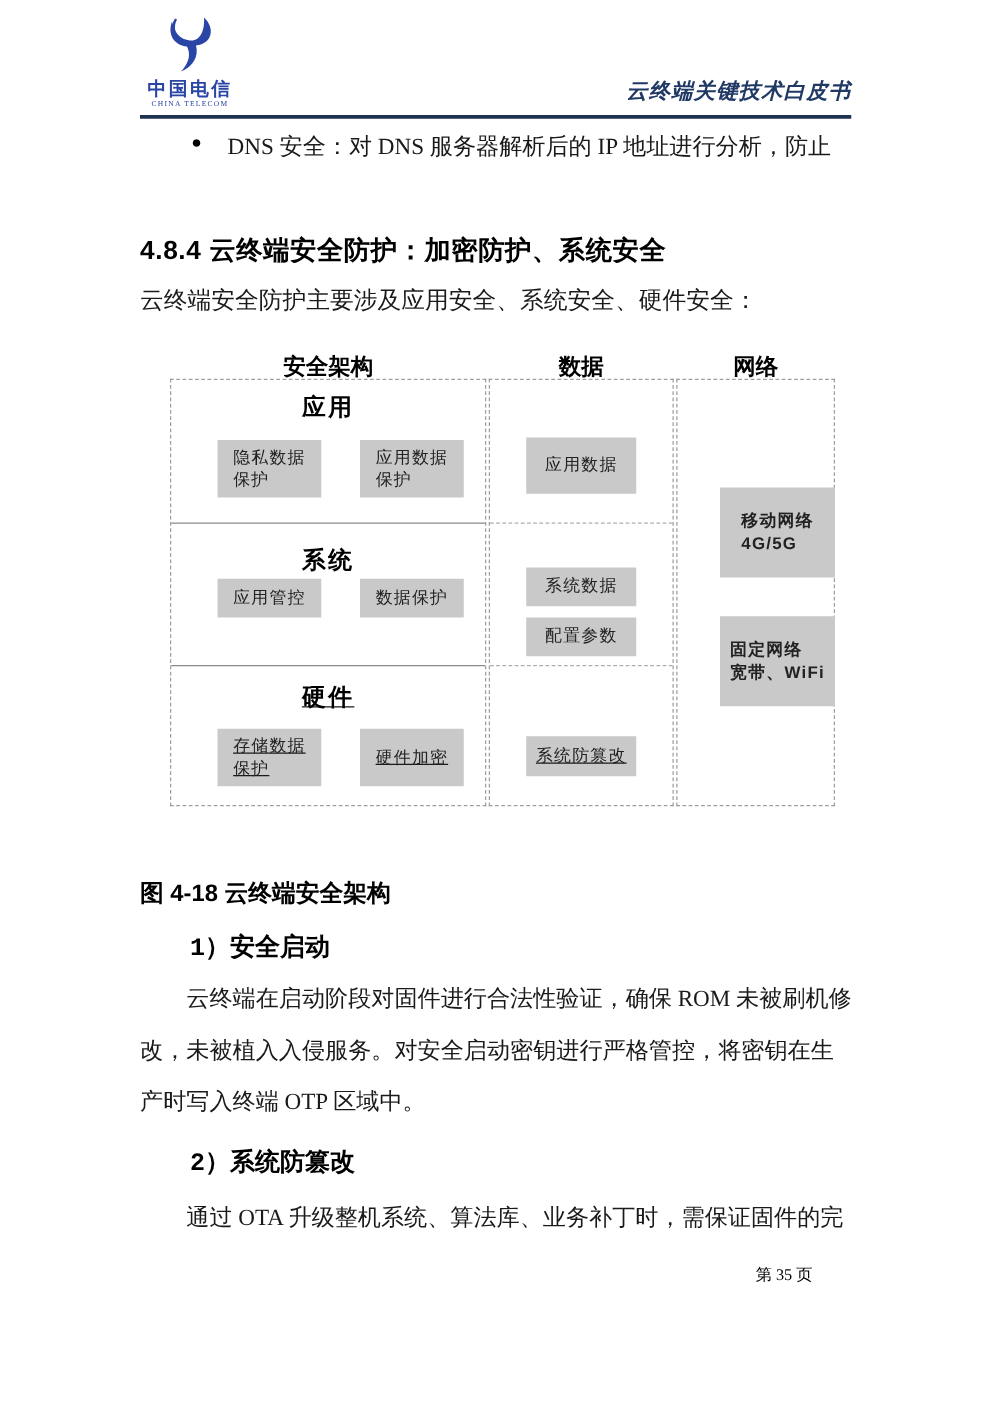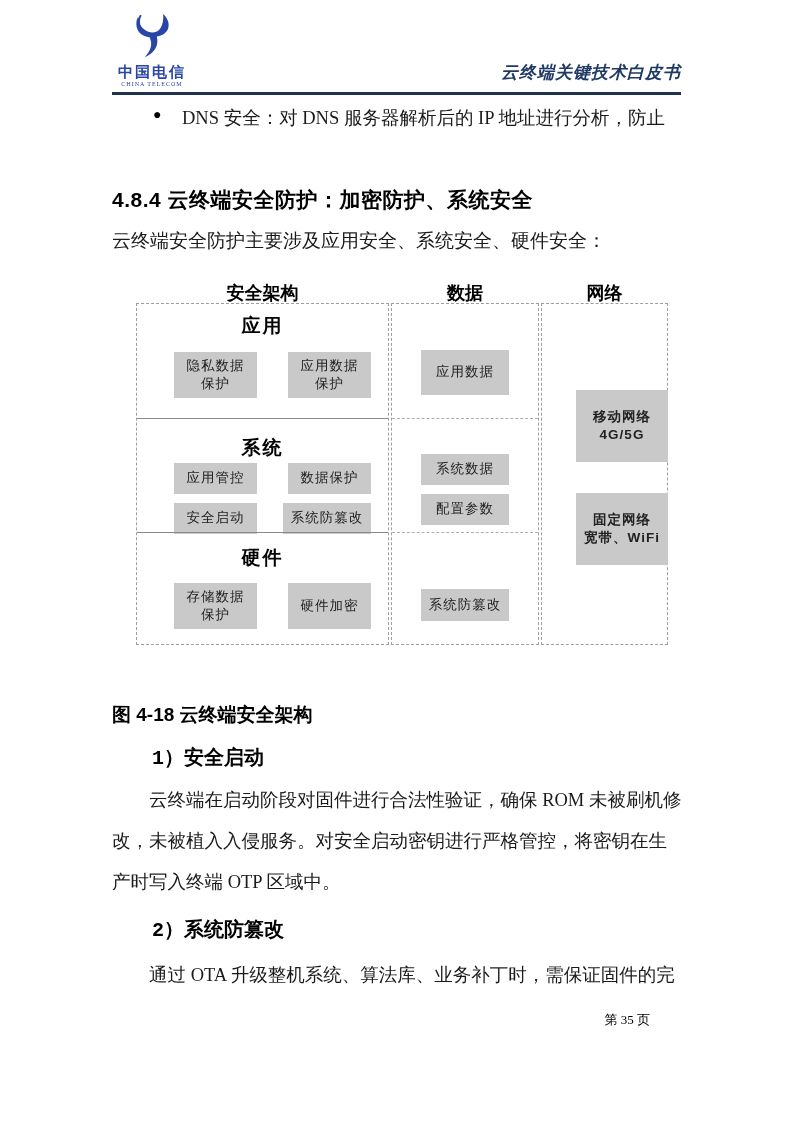--- a/index.html
+++ b/index.html
@@ -44,36 +44,36 @@
   .dg-h1 { left: 0; width: 253px; }
   .dg-h2 { left: 255px; width: 148px; }
   .dg-h3 { left: 405px; width: 127px; }
   .col { position: absolute; top: 22px; bottom: 0; border: 1.6px dashed #9e9e9e; display: flex; flex-direction: column; }
   .col1 { left: 0; width: 253px; }
   .col2 { left: 255px; width: 148px; }
   .col3 { left: 405px; width: 127px; }
   .sec { position: relative; }
   .sec-a { height: 114px; }
   .sec-b { height: 114px; }
-  .sec-c { flex: 1; }
+  .sec-c { flex: 1; text-decoration: underline; }
   .col1 .sec-b, .col1 .sec-c { border-top: 1px solid #8a8a8a; }
   .col2 .sec-b, .col2 .sec-c { border-top: 1.6px dashed #aeaeae; }
   .sec-title { text-align: center; font-size: 19px; font-weight: bold; color: #000; letter-spacing: 2px; }
   .col1 .sec-a .sec-title { margin-top: 9px; }
   .col1 .sec-b .sec-title { margin-top: 16px; }
   .col1 .sec-c .sec-title { margin-top: 12px; }
   .row { display: flex; justify-content: space-between; padding: 0 17px 0 37px; }
   .sec-a .row { margin-top: 13px; }
   .sec-b .row1 { margin-top: 2px; }
   .sec-b .row2 { margin-top: 9px; }
   .sec-c .row { margin-top: 12px; }
   .gbox {
     display: flex; align-items: center; justify-content: center;
     background: #c9c9c9; color: #222;
-    font-size: 13.5px; line-height: 1.35; text-align: center;
+    font-size: 13.5px; line-height: 1.35; 
     white-space: pre-line; letter-spacing: 1px;
   }
   .g-tall { width: 83px; height: 46px; }
   .g-line { width: 83px; height: 31px; }
   .g-wide { width: 88px; height: 31px; }
   .col2 .gbox { margin: 0 auto; }
   .c2-a { margin-top: 46px !important; width: 88px; height: 45px; }
   .c2-b1 { margin-top: 35px !important; width: 88px; height: 31px; }
   .c2-b2 { margin-top: 9px !important; width: 88px; height: 31px; }
   .c2-c { margin-top: 56px !important; width: 88px; height: 32px; }
@@ -138,24 +138,20 @@
           <div class="gbox g-tall">应用数据
 保护</div>
         </div>
       </div>
       <div class="sec sec-b">
         <div class="sec-title">系统</div>
         <div class="row row1">
           <div class="gbox g-line">应用管控</div>
           <div class="gbox g-line">数据保护</div>
         </div>
-        <div class="row row2">
-          <div class="gbox g-line">安全启动</div>
-          <div class="gbox g-wide">系统防篡改</div>
-        </div>
       </div>
       <div class="sec sec-c">
         <div class="sec-title">硬件</div>
         <div class="row">
           <div class="gbox g-tall">存储数据
 保护</div>
           <div class="gbox g-tall">硬件加密</div>
         </div>
       </div>
     </div>

